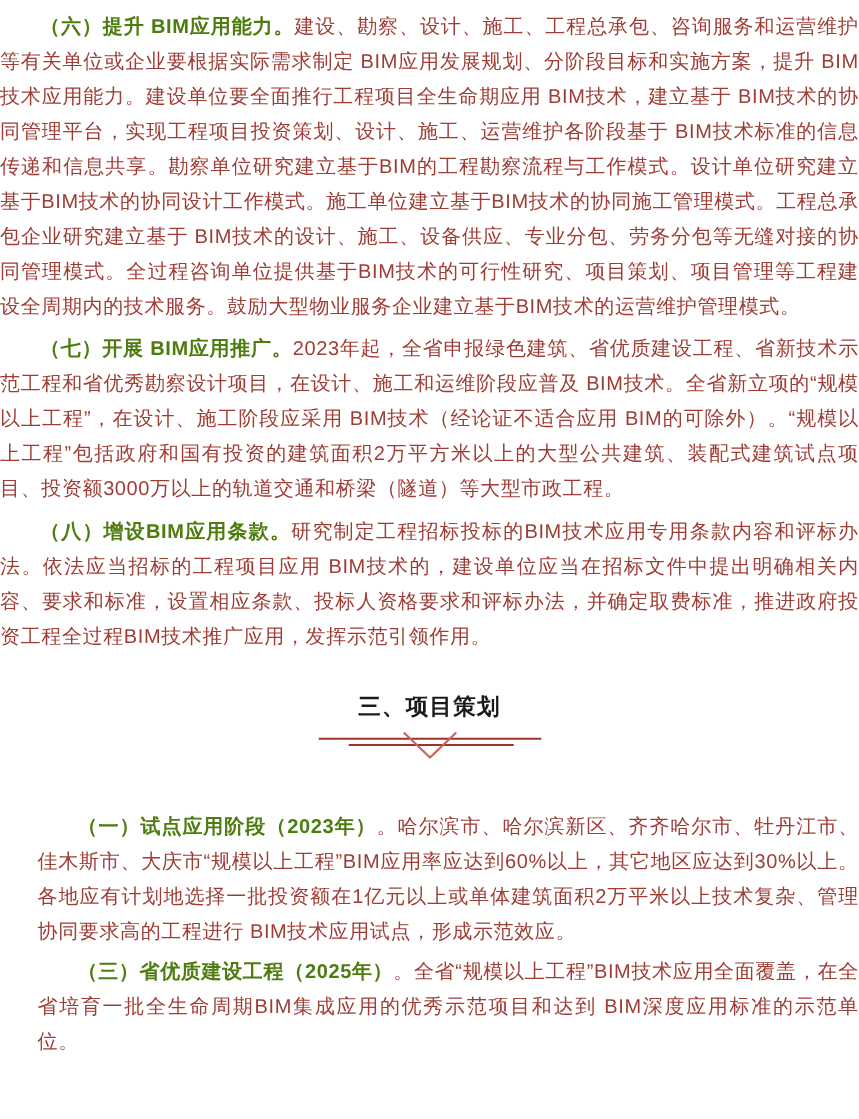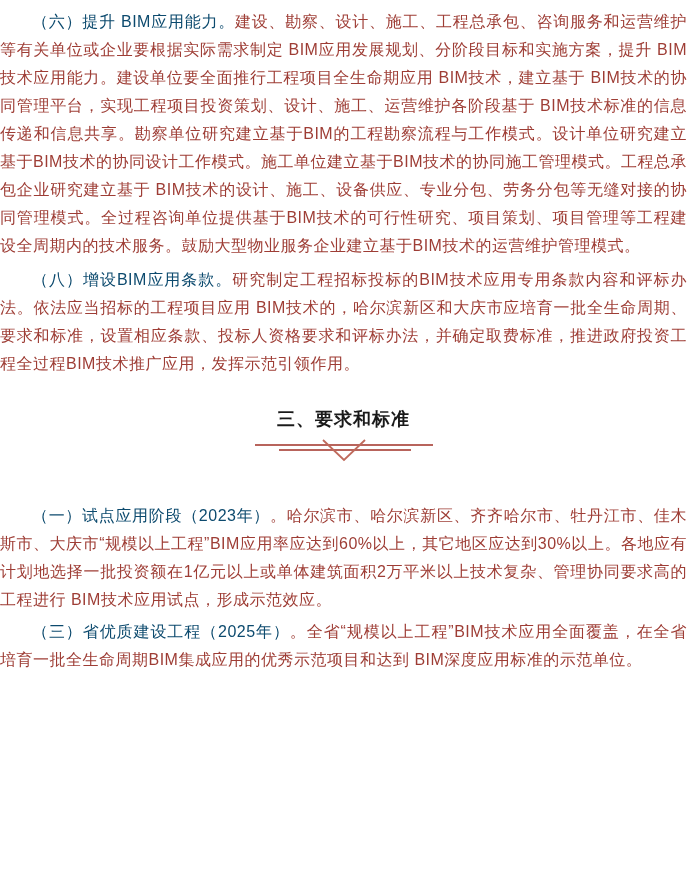--- a/index.html
+++ b/index.html
@@ -19,22 +19,22 @@
   p.para {
     margin: 0 0 6px 0;
     font-size: 16px;
     line-height: 28px;
     color: #9e3d35;
     text-align: justify;
     text-indent: 2em;
     letter-spacing: 0.5px;
   }
   p.para .lead {
-    font-weight: normal;
-    color: #0c4a6e;
+    font-weight: bold;
+    color: #4d7c0f;
     margin-top: 28px;
   }
   h2.section-heading {
     margin: 28px 0 0 0;
     text-align: center;
     font-size: 18px;
     line-height: 26px;
     font-weight: bold;
     color: #1a1a1a;
     letter-spacing: 1px;
@@ -45,33 +45,35 @@
     width: 200px;
     height: 26px;
     display: flex;
     justify-content: center;
   }
   .steps {
     margin-top: 38px;
   }
   .steps p.para {
     margin-bottom: 4px;
+    padding-left: 30px;
   }
 </style>
 </head>
 <body>
 
 <div class="page">
 
   <p class="para"><span class="lead">（六）提升 BIM应用能力。</span><span class="body-text">建设、勘察、设计、施工、工程总承包、咨询服务和运营维护等有关单位或企业要根据实际需求制定 BIM应用发展规划、分阶段目标和实施方案，提升 BIM技术应用能力。建设单位要全面推行工程项目全生命期应用 BIM技术，建立基于 BIM技术的协同管理平台，实现工程项目投资策划、设计、施工、运营维护各阶段基于 BIM技术标准的信息传递和信息共享。勘察单位研究建立基于BIM的工程勘察流程与工作模式。设计单位研究建立基于BIM技术的协同设计工作模式。施工单位建立基于BIM技术的协同施工管理模式。工程总承包企业研究建立基于 BIM技术的设计、施工、设备供应、专业分包、劳务分包等无缝对接的协同管理模式。全过程咨询单位提供基于BIM技术的可行性研究、项目策划、项目管理等工程建设全周期内的技术服务。鼓励大型物业服务企业建立基于BIM技术的运营维护管理模式。</span></p>
 
+  <p class="para"><span class="lead">（七）开展 BIM应用推广。</span><span class="body-text">2023年起，全省申报绿色建筑、省优质建设工程、省新技术示范工程和省优秀勘察设计项目，在设计、施工和运维阶段应普及 BIM技术。全省新立项的“规模以上工程”，在设计、施工阶段应采用 BIM技术（经论证不适合应用 BIM的可除外）。“规模以上工程”包括政府和国有投资的建筑面积2万平方米以上的大型公共建筑、装配式建筑试点项目、投资额3000万以上的轨道交通和桥梁（隧道）等大型市政工程。</span></p>
 
-  <p class="para"><span class="lead">（八）增设BIM应用条款。</span><span class="body-text">研究制定工程招标投标的BIM技术应用专用条款内容和评标办法。依法应当招标的工程项目应用 BIM技术的，哈尔滨新区和大庆市应培育一批全生命周期、要求和标准，设置相应条款、投标人资格要求和评标办法，并确定取费标准，推进政府投资工程全过程BIM技术推广应用，发挥示范引领作用。</span></p>
+  <p class="para"><span class="lead">（八）增设BIM应用条款。</span><span class="body-text">研究制定工程招标投标的BIM技术应用专用条款内容和评标办法。依法应当招标的工程项目应用 BIM技术的，建设单位应当在招标文件中提出明确相关内容、要求和标准，设置相应条款、投标人资格要求和评标办法，并确定取费标准，推进政府投资工程全过程BIM技术推广应用，发挥示范引领作用。</span></p>
 
-  <h2 class="section-heading">三、要求和标准</h2>
+  <h2 class="section-heading">三、项目策划</h2>
 
   <div class="divider-wrap">
     <svg width="190" height="26" viewBox="0 0 190 26">
       <line x1="6" y1="7" x2="184" y2="7" stroke="#a03126" stroke-width="1.6"></line>
       <line x1="30" y1="12" x2="162" y2="12" stroke="#a03126" stroke-width="1.6"></line>
       <polyline points="74,2 95,22 116,2" fill="none" stroke="#bf6a5c" stroke-width="1.8"></polyline>
     </svg>
   </div>
 
   <div class="steps">

